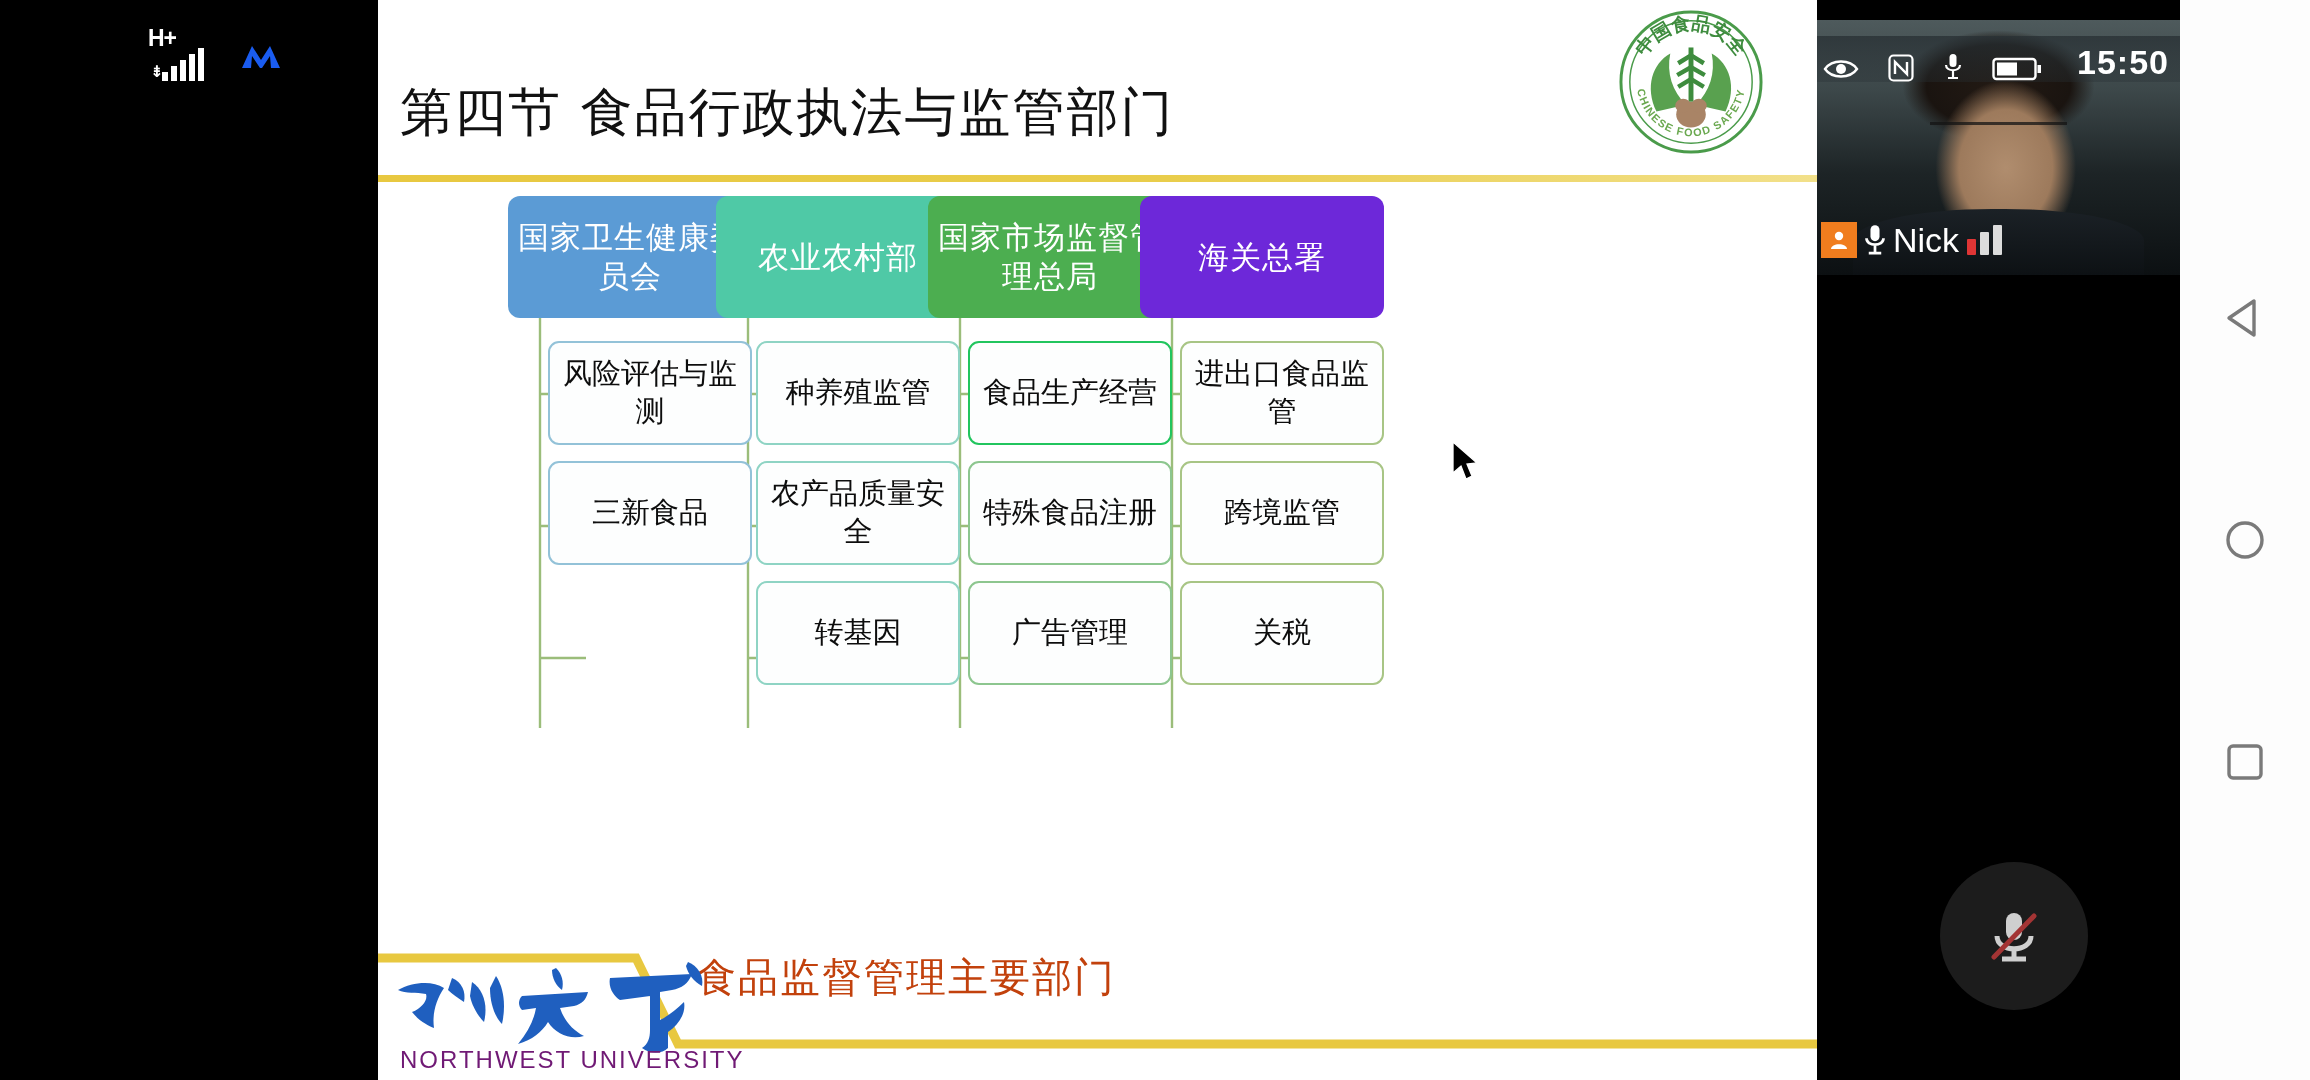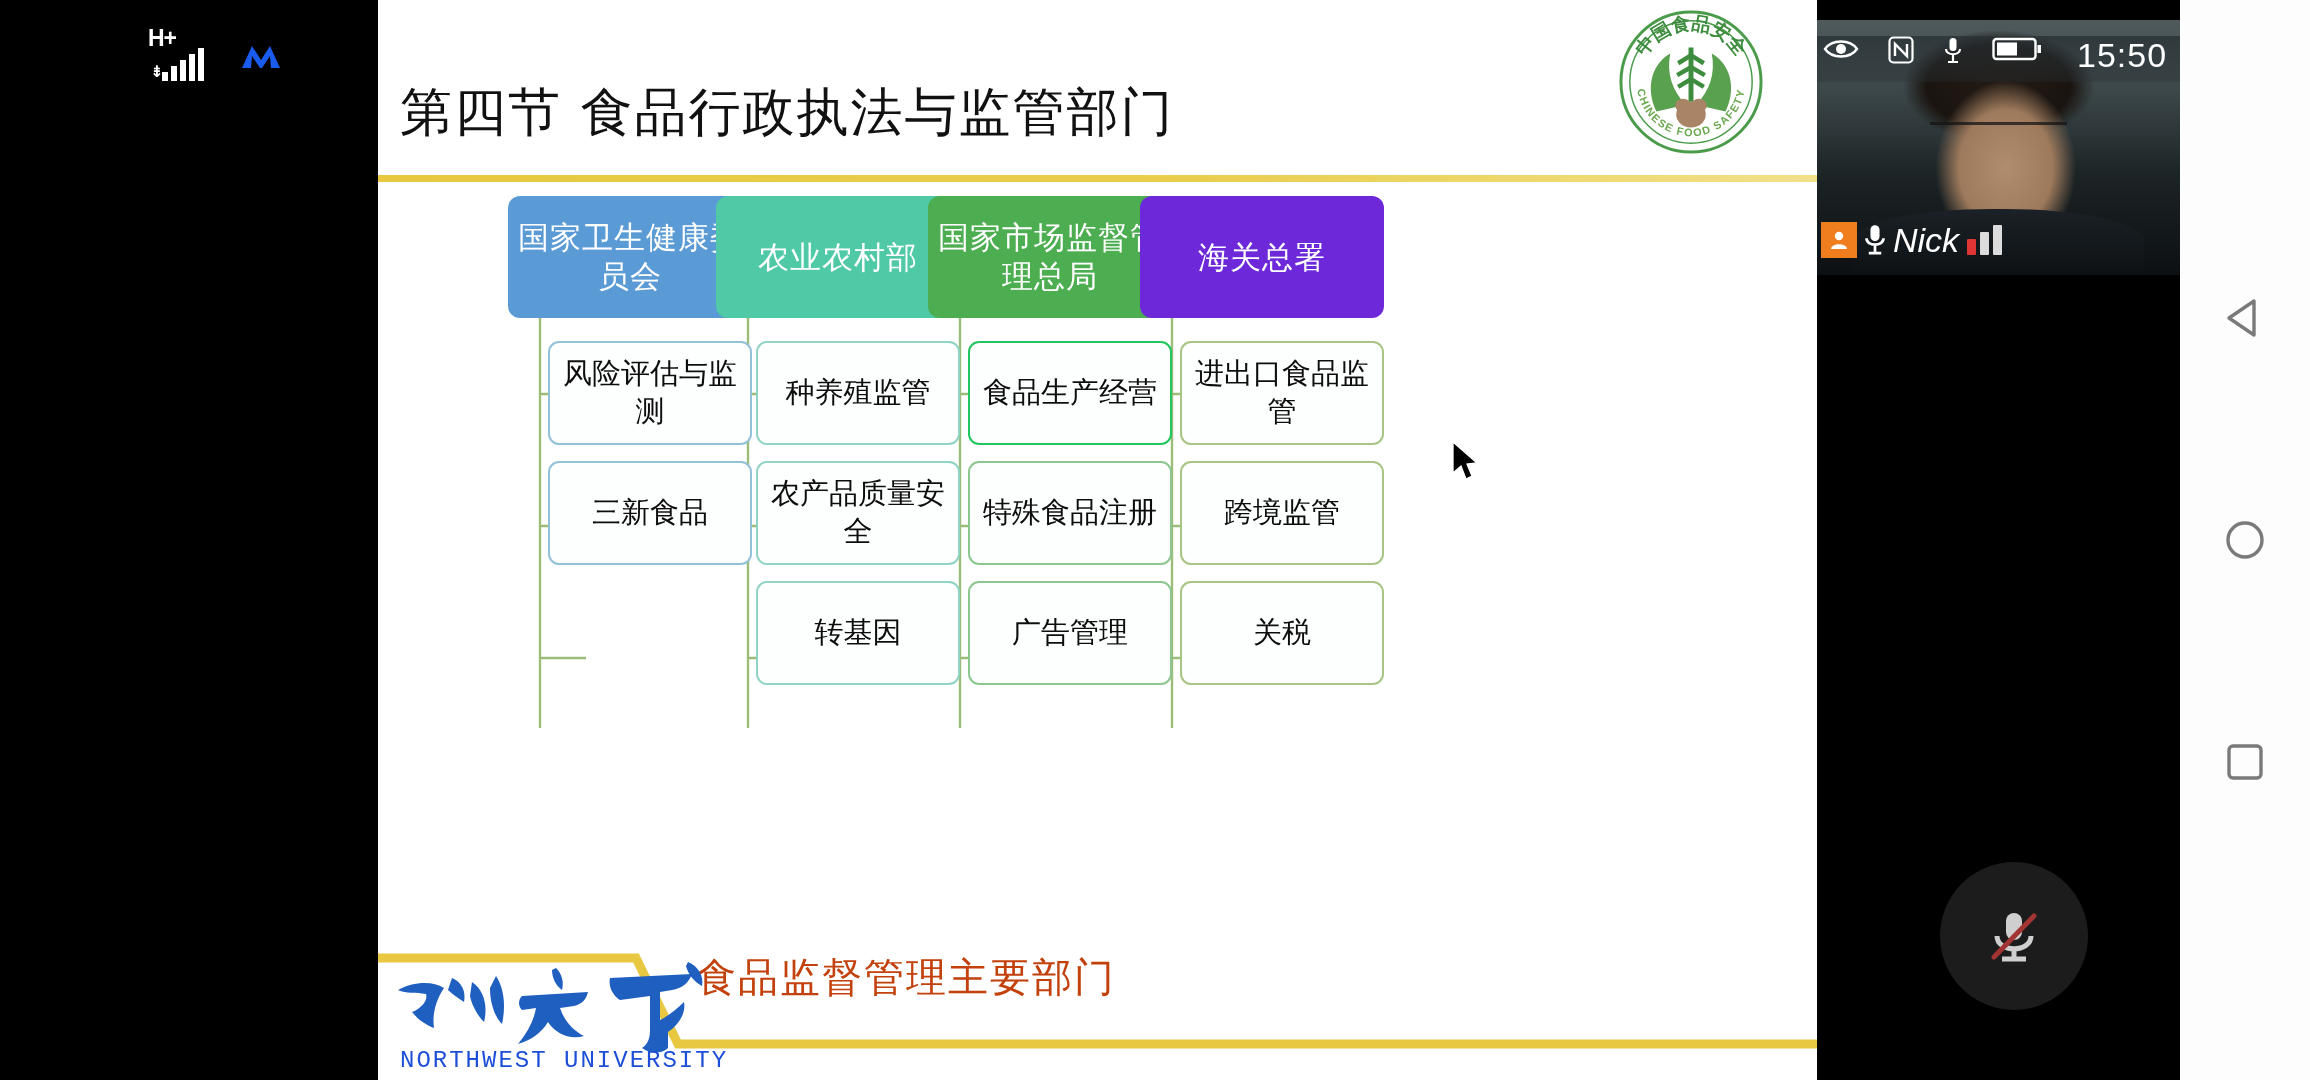--- a/index.html
+++ b/index.html
@@ -74,21 +74,21 @@
   
   .caption {
     position: absolute; left: 318px; top: 950px;
     font-size: 40px; color: #c2410c; letter-spacing: 2px; white-space: nowrap;
     font-family: "DejaVu Sans", "Liberation Sans", sans-serif;
   }
   .footer-band { position: absolute; left: 0; bottom: 0; width: 1439px; height: 140px; }
   .nwu-logo { position: absolute; left: 14px; bottom: 16px; width: 330px; height: 116px; }
   .nwu-en {
     position: absolute; left: 22px; bottom: 6px; font-size: 24px; letter-spacing: 2px;
-    color: #1d4ed8; font-family: Liberation Mono, monospace; white-space: nowrap;
+    color: #701a75; font-family: Liberation Sans, sans-serif; white-space: nowrap;
   }
 
   
   .cursor { position: absolute; left: 1072px; top: 440px; width: 34px; height: 44px; }
 
   
   .pip {
     position: absolute; left: 1817px; top: 20px; width: 363px; height: 255px;
     background: #12161a; overflow: hidden;
   }
@@ -97,30 +97,31 @@
       radial-gradient(ellipse 90px 112px at 52% 58%, #b08d6e 0%, #9d7a5c 52%, rgba(60,48,38,0) 78%),
       radial-gradient(ellipse 120px 70px at 50% 26%, #231a14 0%, #1a1410 60%, rgba(20,16,12,0) 80%),
       linear-gradient(180deg, #4e5a5c 0%, #3c4749 28%, #1d2426 60%, #0c1012 100%);
   }
   .pip-body { position:absolute; left:10%; bottom:0; width:80%; height:26%;
     background: linear-gradient(180deg,#1b2126 0%, #0d1114 100%); border-radius: 48% 48% 0 0; }
   .pip-glasses { position:absolute; left:31%; top:40%; width:38%; height:7%;
     border-top:3px solid rgba(20,20,20,.75); }
   .pip-status {
     position: absolute; left: 0; top: 16px; width: 100%; height: 46px;
-    display: flex; align-items: flex-start; gap: 29px; padding-left: 6px;
+    display: flex; align-items: flex-end; gap: 29px; padding-left: 6px;
     background: linear-gradient(180deg, rgba(40,48,52,.78), rgba(40,48,52,.35));
+    font-weight: bold;
   }
   .pip-time { margin-left: 6px; color: #fff; font-size: 34px; letter-spacing: 1px; }
   .pip-name {
     position: absolute; left: 0; bottom: 12px; height: 46px;
     display: flex; align-items: center; gap: 6px; padding-left: 4px;
   }
   .person-badge { width: 36px; height: 36px; background: #f07d1e; display:flex; align-items:center; justify-content:center; }
-  .pip-name-text { color:#fff; font-size: 34px; letter-spacing: 0px; font-style: italic; }
+  .pip-name-text { color:#fff; font-size: 34px; letter-spacing: 0px; }
   .lvl { display:flex; align-items:flex-end; gap:4px; height:30px; margin-left:2px; }
   .lvl i { display:block; width:9px; border-radius:1px; }
   .lvl i:nth-child(1){height:16px;background:#e03535}
   .lvl i:nth-child(2){height:23px;background:#dcdcdc}
   .lvl i:nth-child(3){height:30px;background:#dcdcdc}
 
   
   .nav-strip {
     position: absolute; left: 2180px; top: 0; width: 130px; height: 1080px;
     background: #fdfdfd; display: flex; flex-direction: column;

